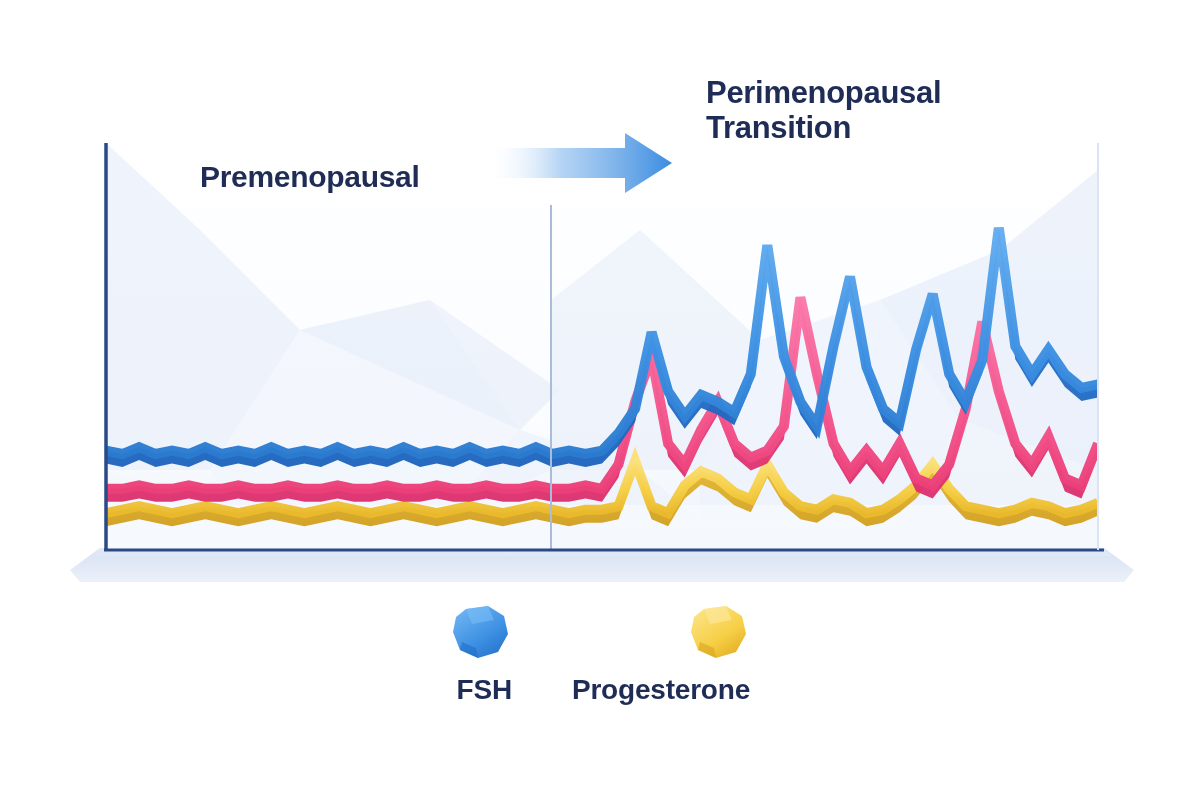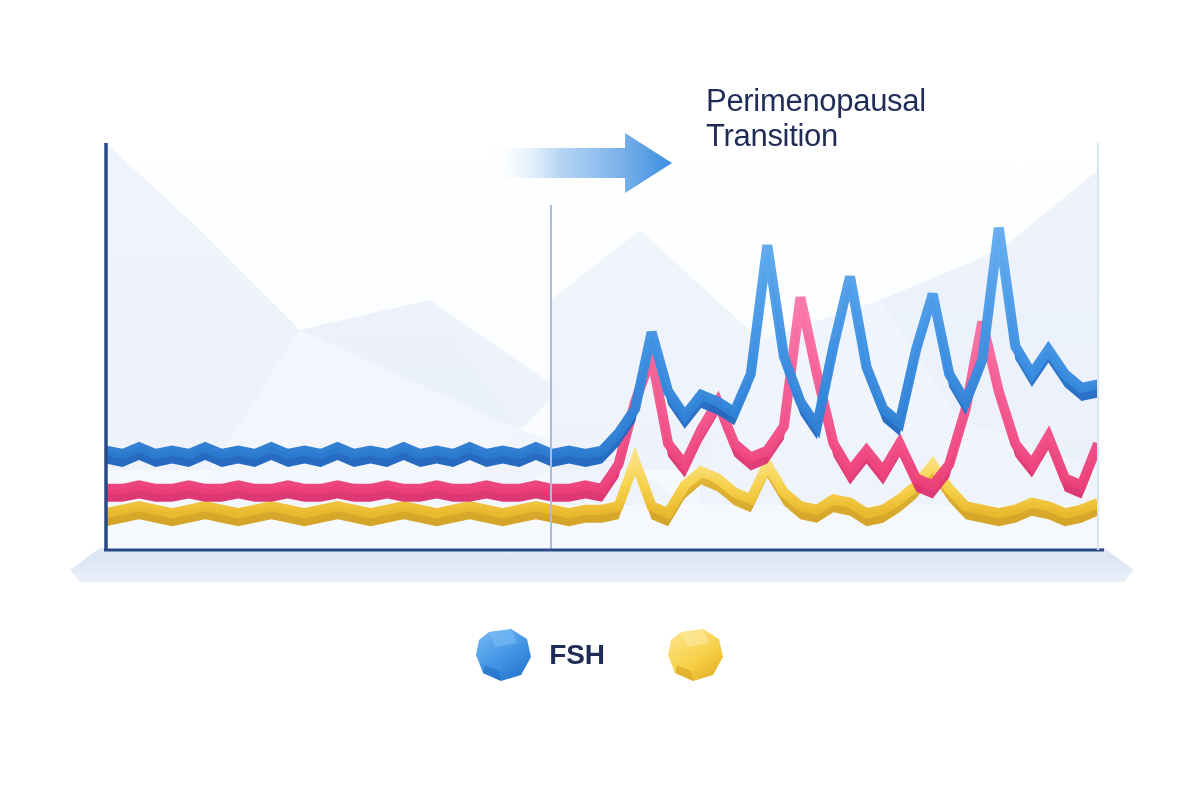--- a/index.html
+++ b/index.html
@@ -9,26 +9,25 @@
     font-family:"Liberation Sans", sans-serif;
     overflow:hidden;
     position:relative;
   }
   #stage{position:absolute;inset:0;width:1200px;height:800px;}
   #chart-svg{position:absolute;left:0;top:0;width:1200px;height:800px;display:block;}
 
   .phase-label{
     position:absolute;
     color:#1f2d56;
-    font-weight:400;
+    font-weight:700;
     letter-spacing:-0.3px;
     line-height:1.12;
     white-space:pre-line;
     text-shadow:0 1px 2px rgba(255,255,255,.85);
-    margin-top:8px;
   }
   #label-pre{
     left:200px; top:160px;
     font-size:30px;
   }
   #label-peri{
     left:706px; top:76px;
     font-size:31px;
     text-align:left;
   }
@@ -36,21 +35,21 @@
   #legend{
     position:absolute;
     left:0; right:0;
     top:620px;
     height:70px;
     display:flex;
     align-items:center;
     justify-content:center;
     gap:60px;
   }
-  .legend-item{display:flex;align-items:center;gap:14px;}
+  .legend-item{display:flex;align-items:flex-end;gap:14px;flex-direction:column;}
   .legend-swatch{width:62px;height:56px;flex:0 0 auto;}
   .legend-text{
     color:#1f2d56;
     font-size:28px;
     font-weight:700;
     letter-spacing:-0.2px;
   }
 </style>
 </head>
 <body>
@@ -170,35 +169,37 @@
       <line x1="106" y1="143" x2="106" y2="550" stroke="#2a4a86" stroke-width="3.5"></line>
       <line x1="104" y1="550" x2="1104" y2="550" stroke="#2a4a86" stroke-width="3"></line>
       <line x1="1098" y1="143" x2="1098" y2="550" stroke="#dbe4f2" stroke-width="2"></line>
     </g>
 
     <g>
       <path d="M486 148 L625 148 L625 133 L672 163 L625 193 L625 178 L486 178 Z" fill="url(#gradArrow)"></path>
     </g>
   </svg>
 
+  <div id="label-pre" class="phase-label">Premenopausal</div>
 
   <div id="label-peri" class="phase-label">Perimenopausal
 Transition</div>
 
   <div id="legend">
     <div class="legend-item">
       <svg class="legend-swatch" viewBox="0 0 62 56">
         <polygon points="16,5 38,2 54,12 58,30 48,48 28,54 10,46 3,28 6,13" fill="url(#gradLegBlue)"></polygon>
         <polygon points="16,5 38,2 44,16 22,20" fill="#7cc0f7" opacity="0.55"></polygon>
         <polygon points="10,46 28,54 26,44 12,38" fill="#1f6cc4" opacity="0.55"></polygon>
       </svg>
       <span class="legend-text">FSH</span>
     </div>
     <div class="legend-item">
       <svg class="legend-swatch" viewBox="0 0 62 56">
         <polygon points="16,5 38,2 54,12 58,30 48,48 28,54 10,46 3,28 6,13" fill="url(#gradLegYellow)"></polygon>
         <polygon points="16,5 38,2 44,16 22,20" fill="#fdeaa2" opacity="0.6"></polygon>
         <polygon points="10,46 28,54 26,44 12,38" fill="#d6a11c" opacity="0.55"></polygon>
       </svg>
+      <span class="legend-text">Progesterone</span>
     </div>
   </div>
 
 </div>
 
 </body></html>

